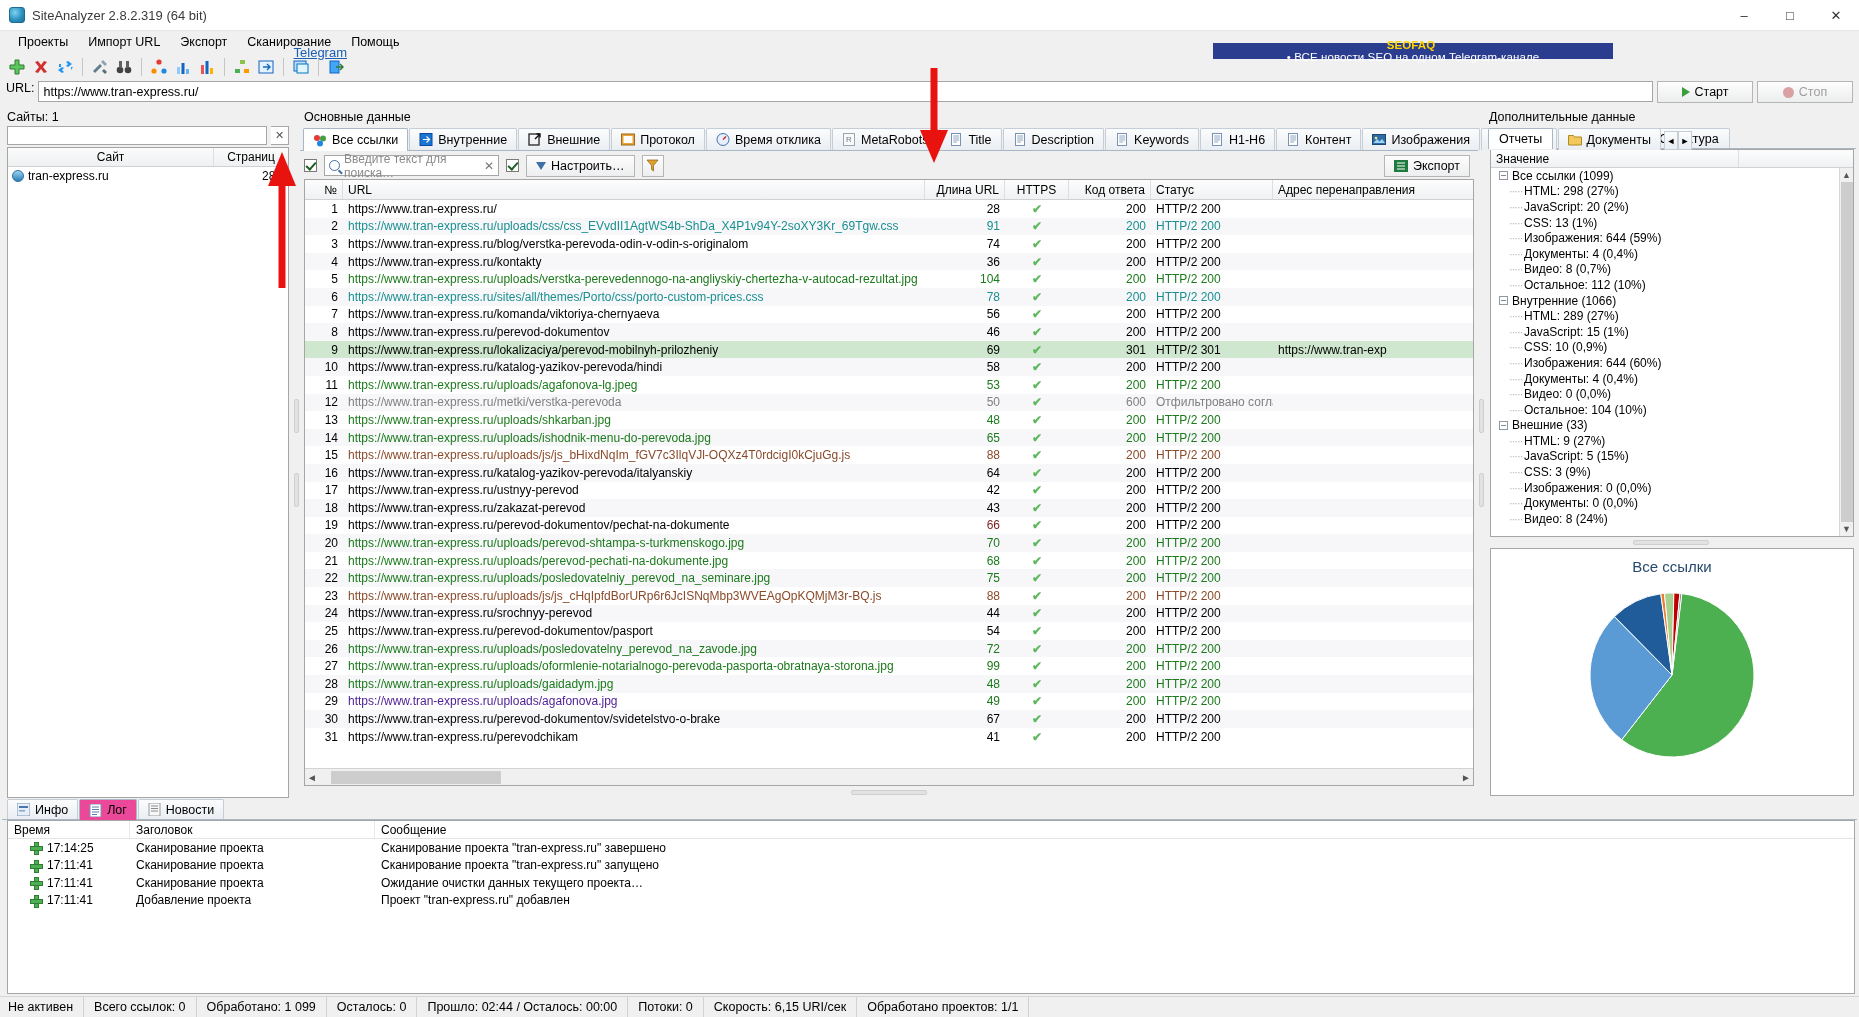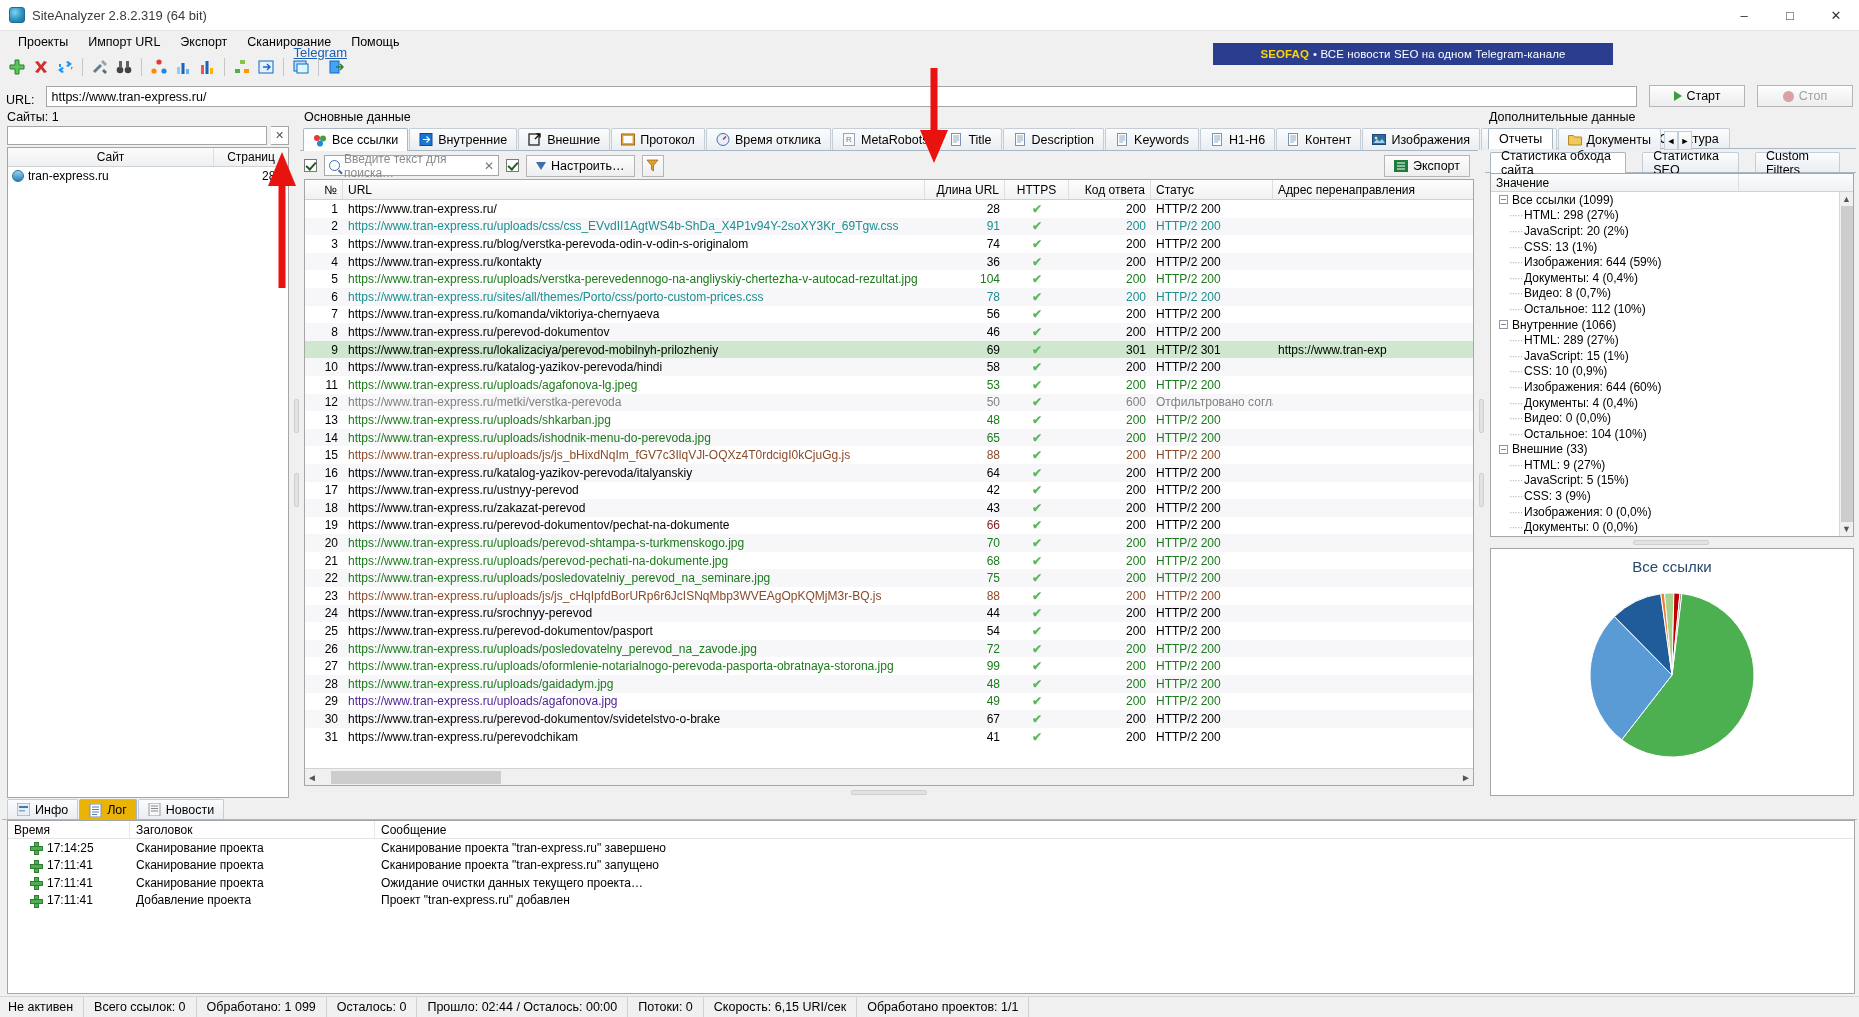--- a/index.html
+++ b/index.html
@@ -34,29 +34,29 @@
   .menubar .mi { padding: 2px 10px; font-size: 12.5px; color: #000; }
 
   
   .toolbar { height: 28px; display: flex; align-items: center; padding-left: 6px; background: #f0f0f0; flex: none; gap: 2px; }
   .tbtn { width: 22px; height: 22px; display: flex; align-items: center; justify-content: center; position: relative; }
   .tbsep { width: 1px; height: 18px; background: #c6c6c6; margin: 0 4px; }
 
   
   .banner-row { position: relative; height: 0; }
   .banner {
-    position: absolute; left: 864px; top: -24px; width: 400px; height: 22px;
+    position: absolute; left: 864px; top: -24px; width: 400px; height: 16px;
     background: #2b3d8f; color: #fff; font-size: 11.5px; display: flex;
-    align-items: center; justify-content: center; letter-spacing: .1px;
+    align-items: center; justify-content: center; letter-spacing: .1px; flex-direction: column;
   }
   .banner b { color: #ffd400; margin-right: 4px; font-weight: bold; }
   .tg-link { position: absolute; right: 2px; top: -22px; color: #1a5fb4; font-size: 13px; text-decoration: underline; }
 
   
-  .urlrow { height: 26px; display: flex; align-items: flex-end; padding: 0 6px; gap: 12px; flex: none; }
+  .urlrow { height: 26px; display: flex; align-items: flex-start; padding: 0 6px; gap: 4px; flex: none; }
   .urlrow .lbl { font-size: 12.5px; }
   .urlrow .urlinput {
     flex: 1; height: 21px; border: 1px solid #a6a6a6; background: #fff;
     font-size: 12.5px; padding: 0 4px; line-height: 19px; font-family: "Liberation Sans", sans-serif;
   }
   .rbtn {
     height: 22px; min-width: 96px; border: 1px solid #b5b5b5; background: linear-gradient(#fdfdfd,#eceded);
     display: flex; align-items: center; justify-content: center; gap: 5px; font-size: 12.5px; padding: 0 8px;
   }
   .rbtn.disabled { color: #a0a0a0; }
@@ -160,21 +160,21 @@
   .vbar .thumb { width: 12px; flex: 1; background: #cdcdcd; margin: 0 0; }
   .rsplit { height: 11px; display: flex; align-items: center; justify-content: center; }
   .rsplit .gr { width: 76px; height: 5px; background: #e2e2e2; border: 1px solid #cfcfcf; border-radius: 2px; }
   .chartbox { height: 248px; margin: 0 2px 2px 5px; border: 1px solid #a6a6a6; background: #fff; display: flex; flex-direction: column; align-items: center; flex: none; }
   .charttitle { font-size: 15px; color: #27496d; margin-top: 9px; }
 
   
   .bottom { height: 198px; flex: none; display: flex; flex-direction: column; padding: 0 2px; }
   .btabs { display: flex; align-items: flex-end; height: 22px; padding-left: 5px; border-bottom: 1px solid #a9b6c4; }
   .btab { height: 20px; padding: 0 9px; display: flex; align-items: center; gap: 5px; font-size: 12.5px; border: 1px solid #c5cdd6; border-bottom: none; background: linear-gradient(#fbfcfd,#eaeef2); margin-right: 1px; border-radius: 2px 2px 0 0; }
-  .btab.active { background: #eab308; border-color: #a9b6c4; height: 21px; position: relative; top: 1px; }
+  .btab.active { background: #ec4899; border-color: #a9b6c4; height: 21px; position: relative; top: 1px; }
   .logbox { flex: 1; margin: 0 2px 2px 5px; border: 1px solid #a6a6a6; background: #fff; display: flex; flex-direction: column; min-height: 0; }
   .loghdr { height: 18px; display: flex; font-size: 12px; border-bottom: 1px solid #e4e4e4; }
   .loghdr div { display: flex; align-items: center; padding-left: 6px; height: 100%; border-right: 1px solid #e8e8e8; }
   .lg-time { width: 122px; } .lg-title { width: 245px; } .lg-msg { flex: 1; border-right: none !important; }
   .logrow { height: 17.5px; display: flex; font-size: 12px; align-items: center; }
   .logrow > div { padding-left: 6px; display: flex; align-items: center; height: 100%; }
   .plusico { width: 11px; height: 11px; position: relative; margin-right: 6px; margin-left: 16px; flex: none; }
   .plusico::before, .plusico::after { content: ""; position: absolute; background: #4caf50; border: 1px solid #2e7d32; }
   .plusico::before { left: 4px; top: 0; width: 3px; height: 11px; }
   .plusico::after { left: 0; top: 4px; width: 11px; height: 3px; }
@@ -845,25 +845,20 @@
       <div class="gr"></div>
       <div class="gr"></div>
     </div>
 
     <div class="right">
       <div class="secthdr">Дополнительные данные</div>
       <div class="rtabs">
         <div class="rtab active">Отчеты</div>
         <div class="rtab">Общие</div>
         <div class="rtab">Структура</div>
-      </div>
-      <div class="rtabs2">
-        <div class="rtab active">Статистика обхода сайта</div>
-        <div class="rtab">Статистика SEO</div>
-        <div class="rtab">Custom Filters</div>
       </div>
       <div class="treebox">
         <div class="treehdr">
           <div class="t1">Значение</div>
           <div class="t2"></div>
         </div>
         <div class="treebody">
           <div id="tree-list">
               <div class="tnode lvl0">
                 <span class="exp">–</span>

